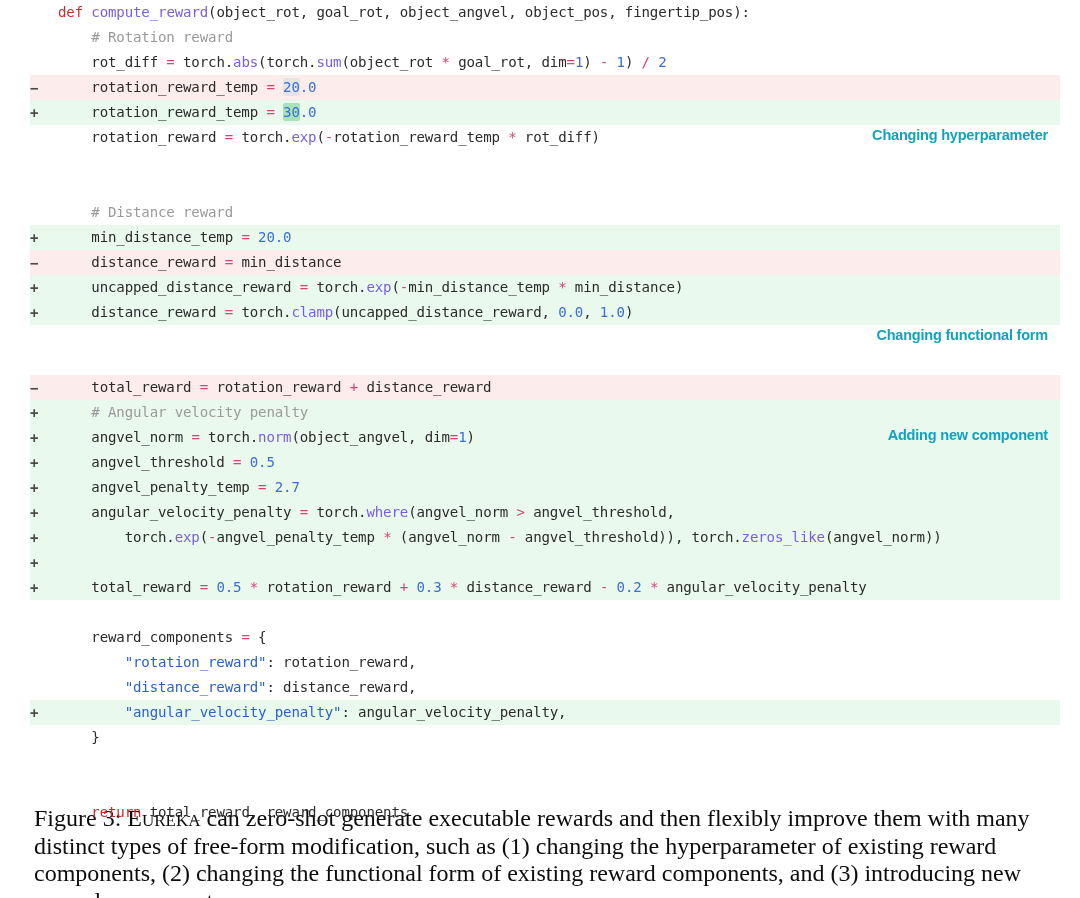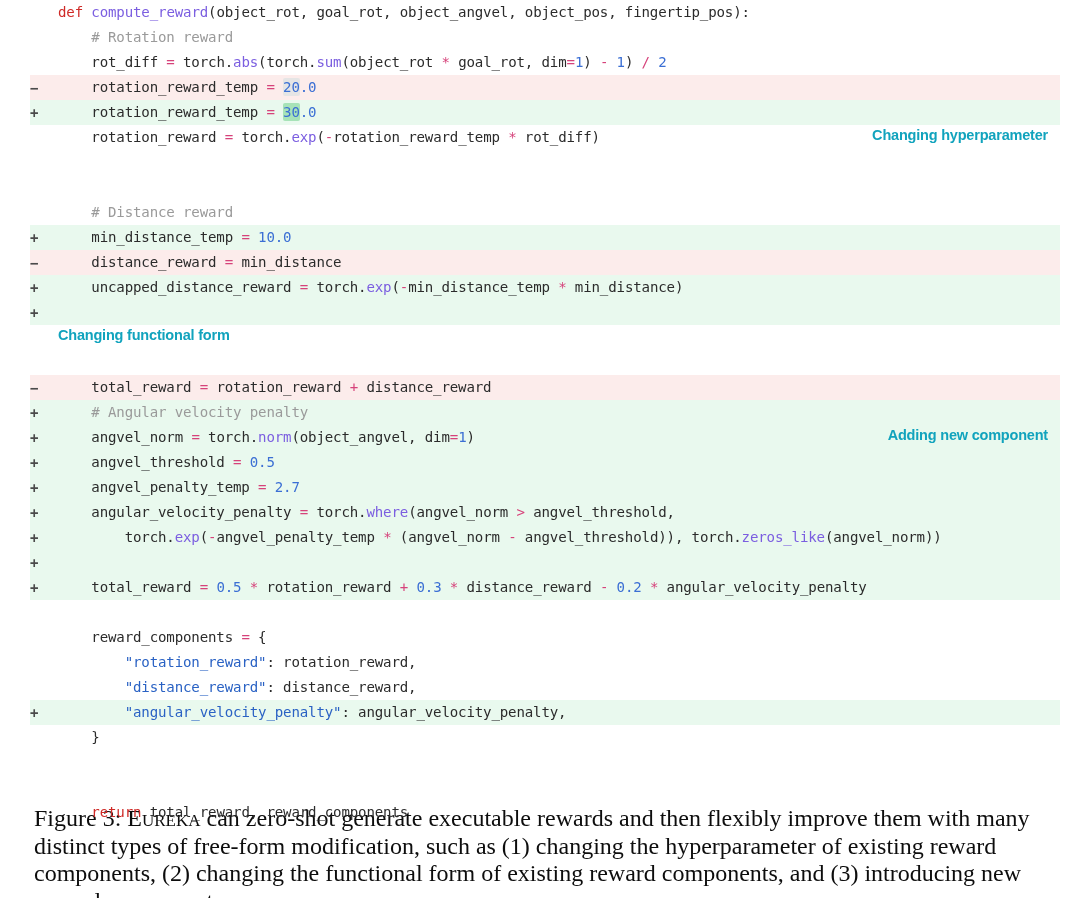--- a/index.html
+++ b/index.html
@@ -161,36 +161,37 @@
     <span class="code-text"> </span>
   </div>
 
   <div class="code-row ctx">
     <span class="gutter"></span>
     <span class="code-text">    <span class="cmt"># Distance reward</span></span>
   </div>
 
   <div class="code-row add">
     <span class="gutter">+</span>
-    <span class="code-text">    min_distance_temp <span class="op">=</span> <span class="num">10.0</span></span>
+    <span class="code-text">    min_distance_temp <span class="op">=</span> <span class="num">20.0</span></span>
   </div>
 
 
   <div class="code-row del">
     <span class="gutter">−</span>
     <span class="code-text">    distance_reward <span class="op">=</span> min_distance</span>
   </div>
 
   <div class="code-row add">
     <span class="gutter">+</span>
     <span class="code-text">    uncapped_distance_reward <span class="op">=</span> torch.<span class="fn">exp</span>(<span class="op">-</span>min_distance_temp <span class="op">*</span> min_distance)</span>
   </div>
 
   <div class="code-row add">
     <span class="gutter">+</span>
+    <span class="code-text">    distance_reward <span class="op">=</span> torch.<span class="fn">clamp</span>(uncapped_distance_reward, <span class="num">0.0</span>, <span class="num">1.0</span>)</span>
     <span class="annot">Changing functional form</span>
   </div>
 
   <div class="code-row ctx">
     <span class="gutter"></span>
     <span class="code-text"> </span>
   </div>
 
   <div class="code-row ctx">
     <span class="gutter"></span>

